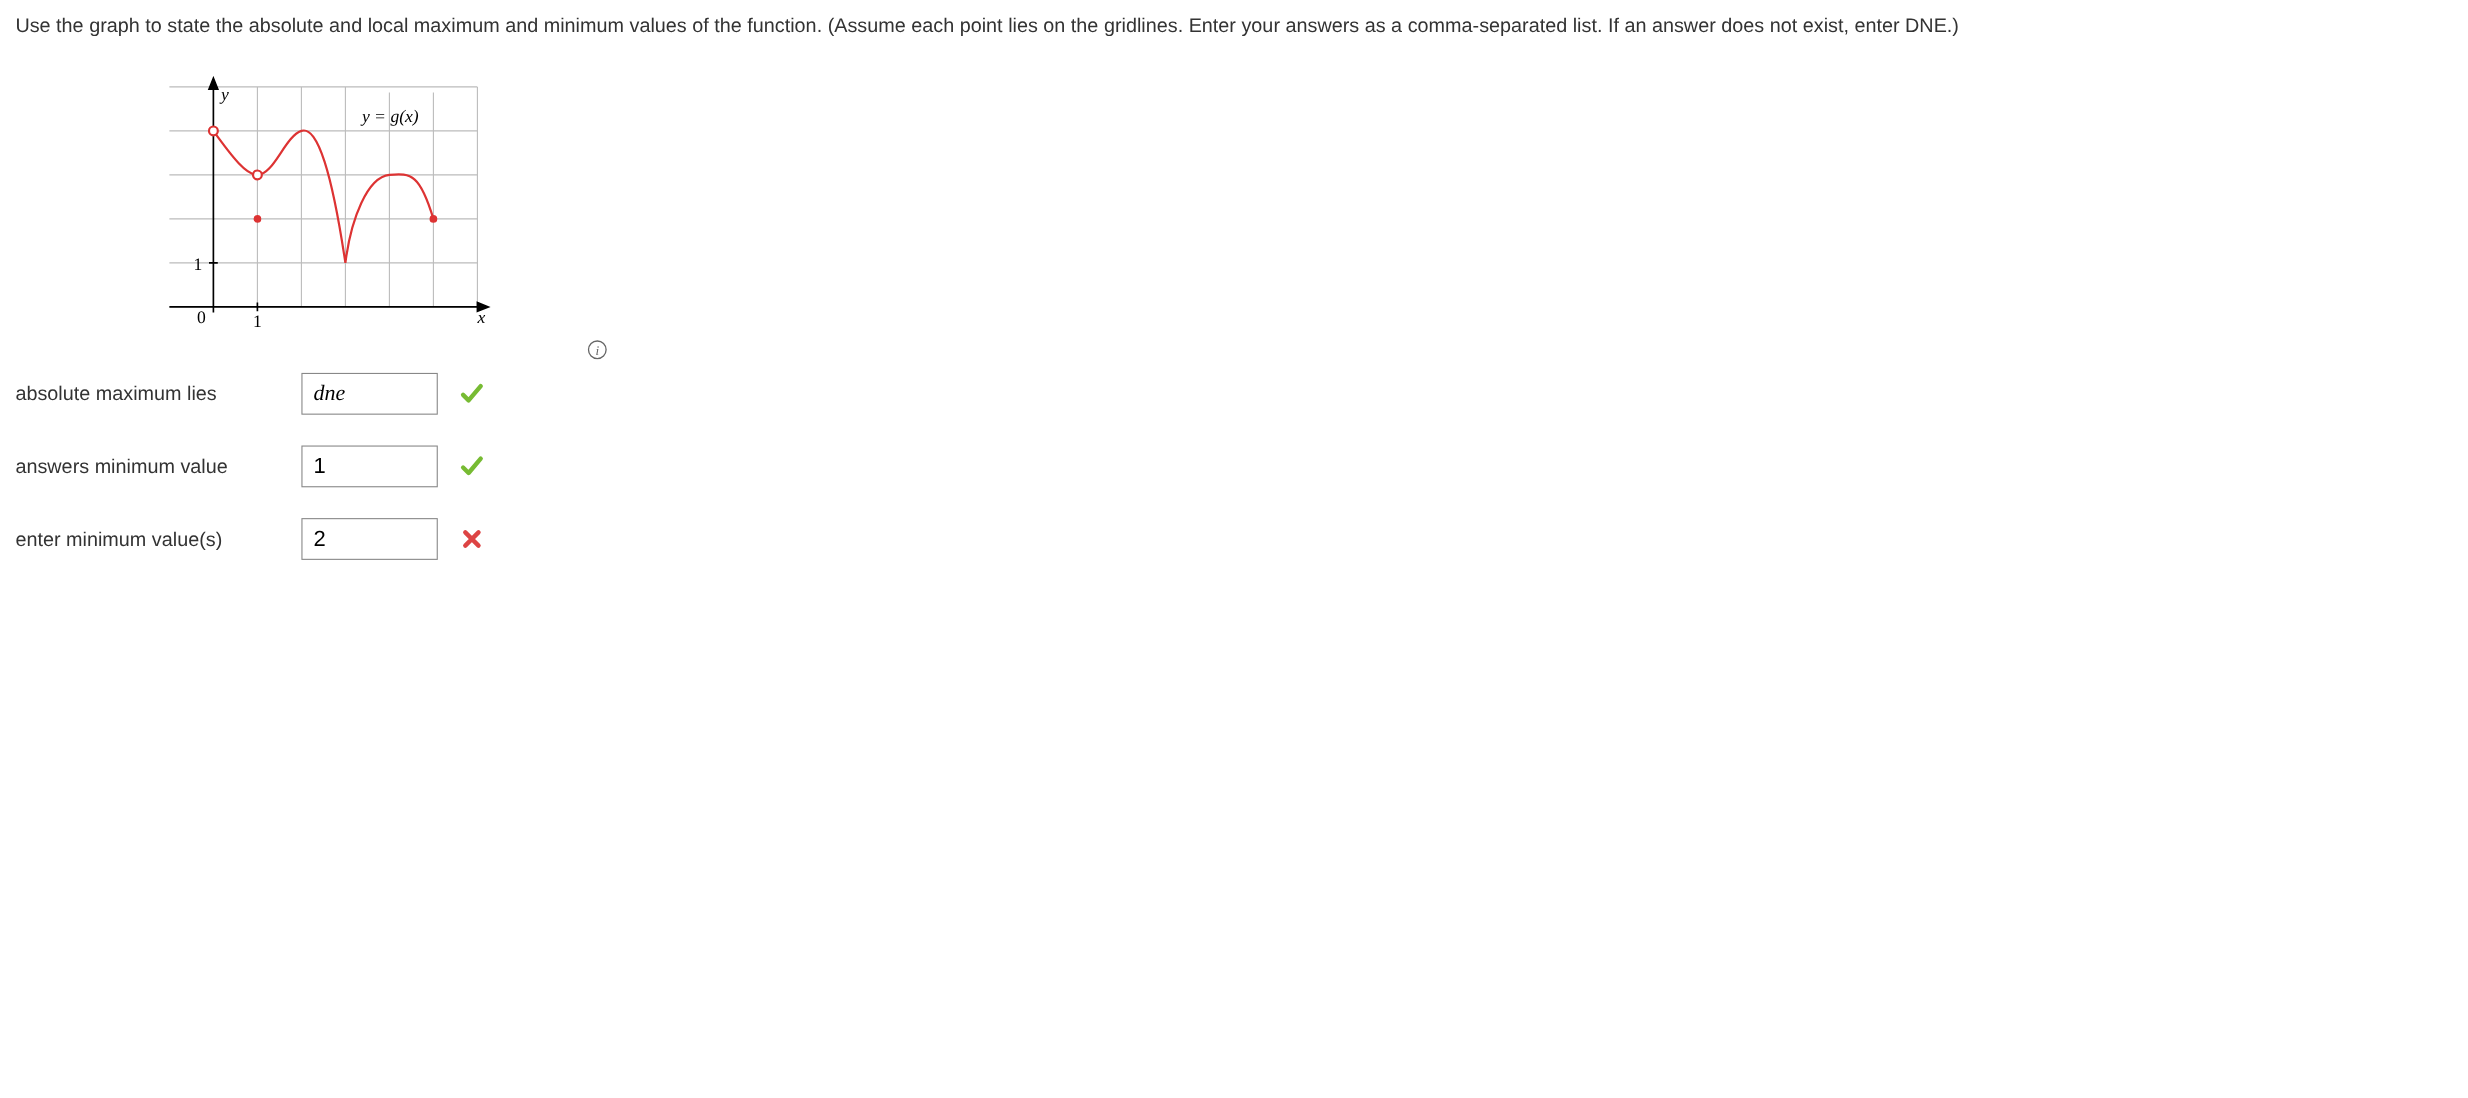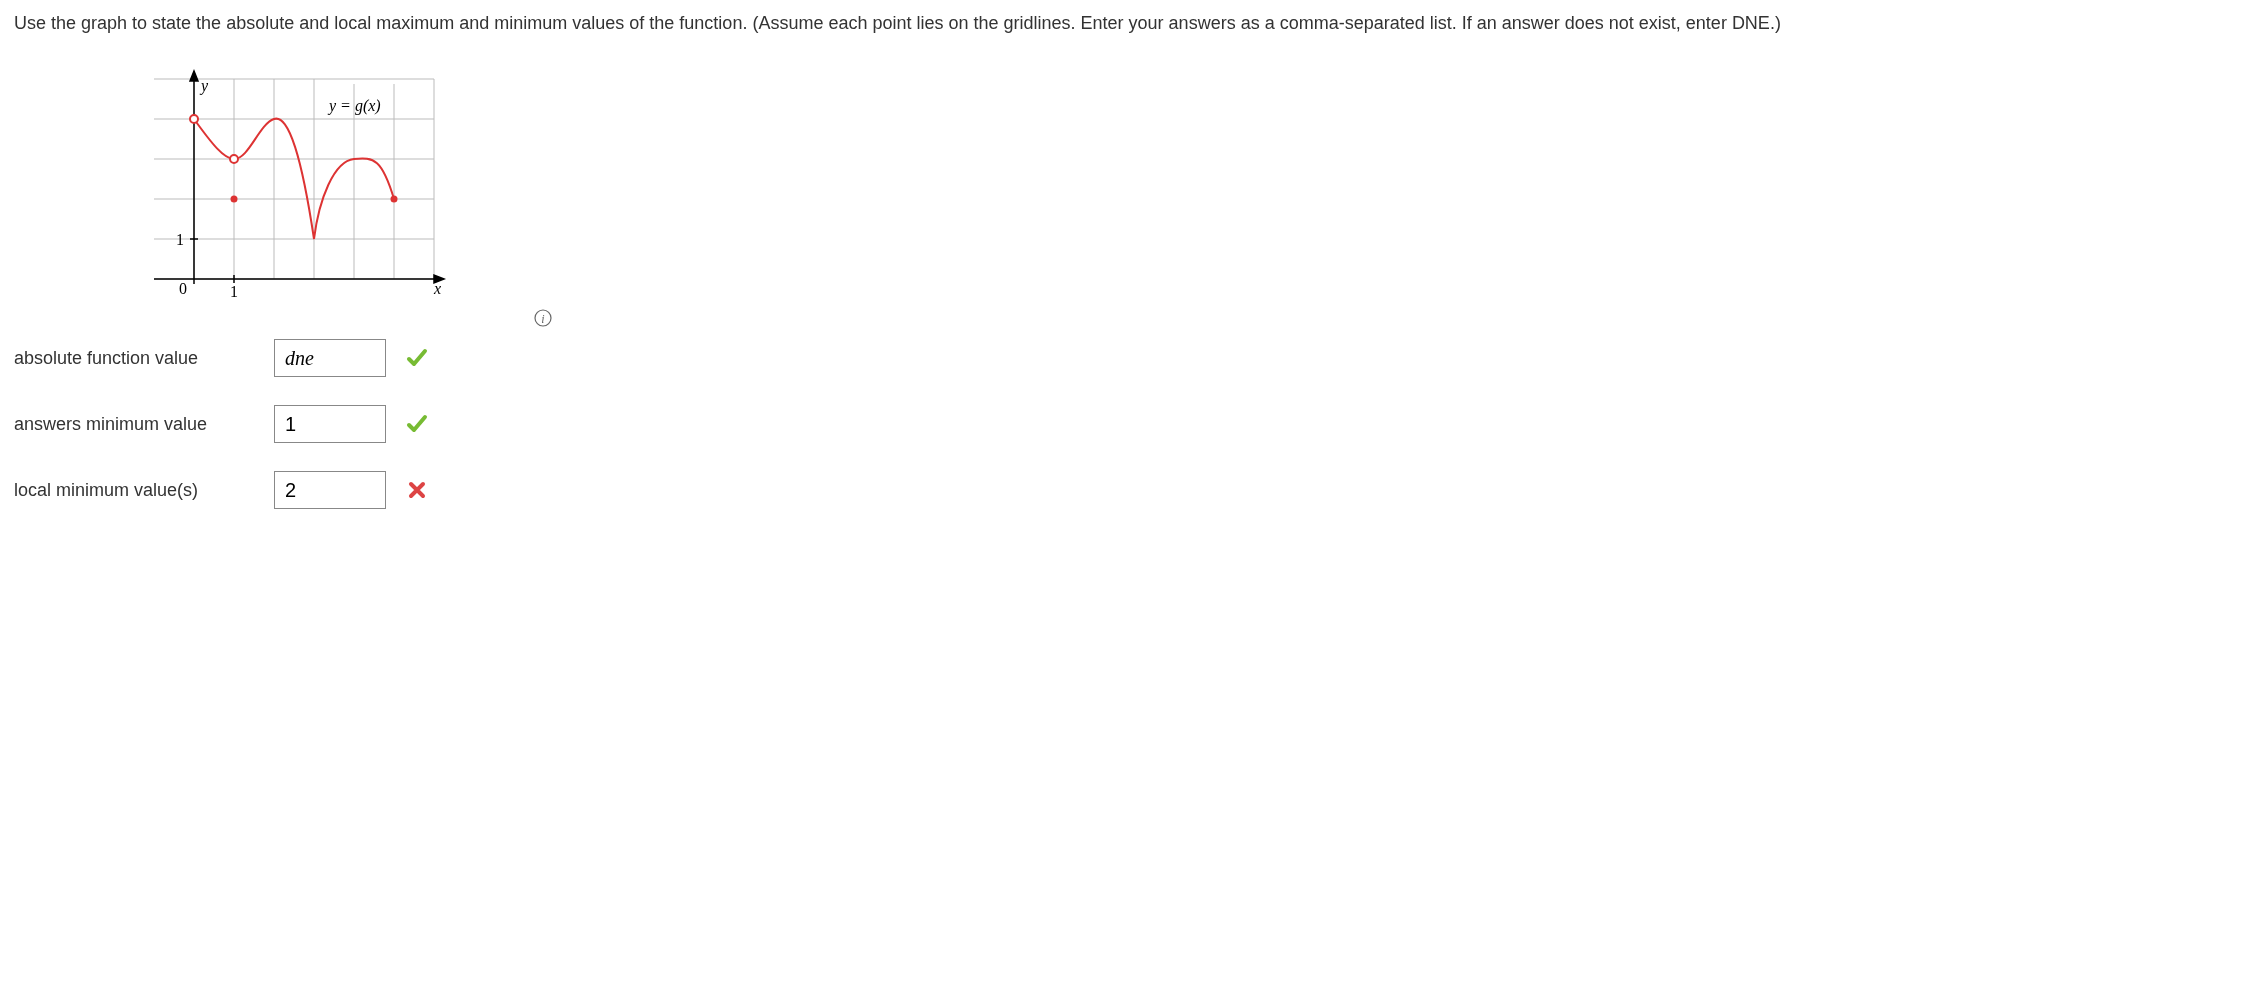--- a/index.html
+++ b/index.html
@@ -38,21 +38,21 @@
     .answer-row {
       display: flex;
       align-items: center;
       margin-bottom: 28px;
     }
     .answer-label {
       width: 260px;
       font-size: 18px;
     }
     .answer-input {
-      width: 112px;
+      width: 124px;
       height: 38px;
       border: 1px solid #888;
       padding: 4px 10px;
       font-size: 20px;
       font-family: Arial, sans-serif;
       background: #fff;
     }
     .answer-input.italic {
       font-style: italic;
       font-family: Georgia, serif;
@@ -120,39 +120,39 @@
   <span class="info-icon">
     <svg width="18" height="18" viewBox="0 0 18 18">
       <circle cx="9" cy="9" r="8" fill="none" stroke="#666" stroke-width="1.2"></circle>
       <text x="9" y="13.5" text-anchor="middle" font-family="Georgia,serif" font-style="italic" font-size="12" fill="#666">i</text>
     </svg>
   </span>
 </div>
 
 <div class="answers">
   <div class="answer-row">
-    <span class="answer-label">absolute function value</span>
+    <span class="answer-label">absolute maximum lies</span>
     <input class="answer-input italic" value="dne" style="">
     <span class="status-icon">
       <svg width="22" height="22" viewBox="0 0 22 22">
         <path d="M 3 12 L 8 17 L 19 4" stroke="#7b3" stroke-width="4" fill="none" stroke-linecap="round" stroke-linejoin="round"></path>
       </svg>
     </span>
   </div>
   <div class="answer-row">
     <span class="answer-label">answers minimum value</span>
     <input class="answer-input" value="1" style="">
     <span class="status-icon">
       <svg width="22" height="22" viewBox="0 0 22 22">
         <path d="M 3 12 L 8 17 L 19 4" stroke="#7b3" stroke-width="4" fill="none" stroke-linecap="round" stroke-linejoin="round"></path>
       </svg>
     </span>
   </div>
   <div class="answer-row">
-    <span class="answer-label">local minimum value(s)</span>
+    <span class="answer-label">enter minimum value(s)</span>
     <input class="answer-input" value="2" style="">
     <span class="status-icon">
       <svg width="20" height="20" viewBox="0 0 20 20">
         <path d="M 4 4 L 16 16 M 16 4 L 4 16" stroke="#d44" stroke-width="4" stroke-linecap="round"></path>
       </svg>
     </span>
   </div>
 </div>
 
 </body></html>

